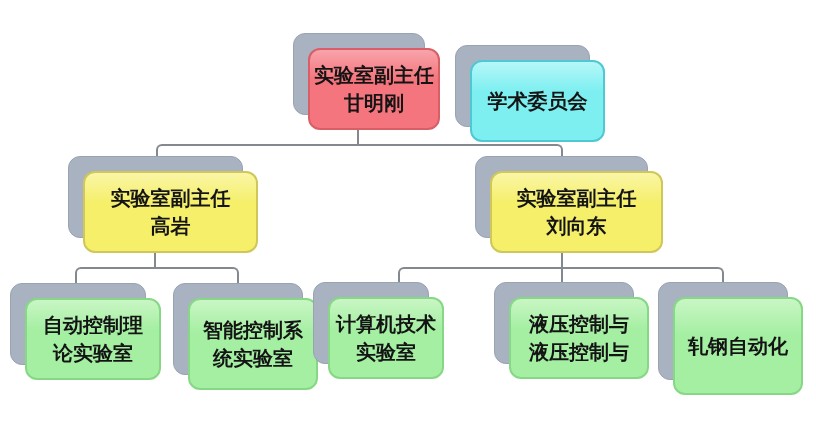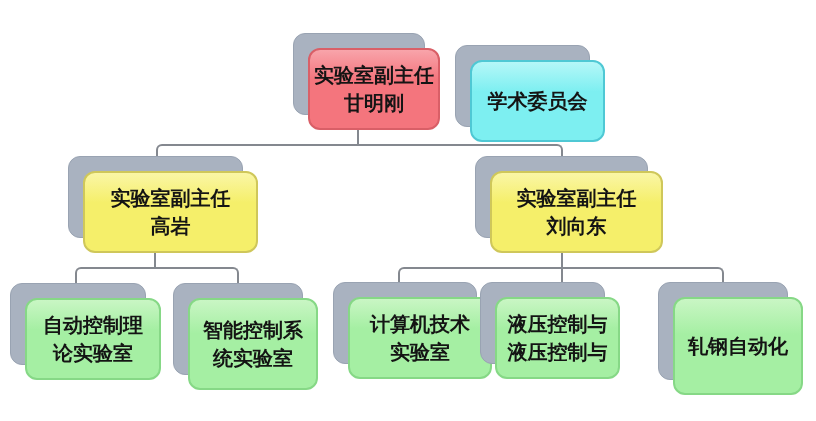--- a/index.html
+++ b/index.html
@@ -141,29 +141,29 @@
   </div>
 
   <div class="node" style="left:188px; top:298px; width:130px; height:92px;">
     <div class="shadow"></div>
     <div class="box green">
       <div class="line-text">智能控制系</div>
       <div class="line-text">统实验室</div>
     </div>
   </div>
 
-  <div class="node" style="left:348px; top:297px; width:144px; height:82px;">
+  <div class="node" style="left:328px; top:297px; width:116px; height:82px;">
     <div class="shadow"></div>
     <div class="box green">
       <div class="line-text">计算机技术</div>
       <div class="line-text">实验室</div>
     </div>
   </div>
 
-  <div class="node" style="left:495px; top:297px; width:125px; height:82px;">
+  <div class="node" style="left:509px; top:297px; width:140px; height:82px;">
     <div class="shadow"></div>
     <div class="box green">
       <div class="line-text">液压控制与</div>
       <div class="line-text">液压控制与</div>
     </div>
   </div>
 
   <div class="node" style="left:673px; top:297px; width:130px; height:98px;border-radius:27px;">
     <div class="shadow"></div>
     <div class="box green">

